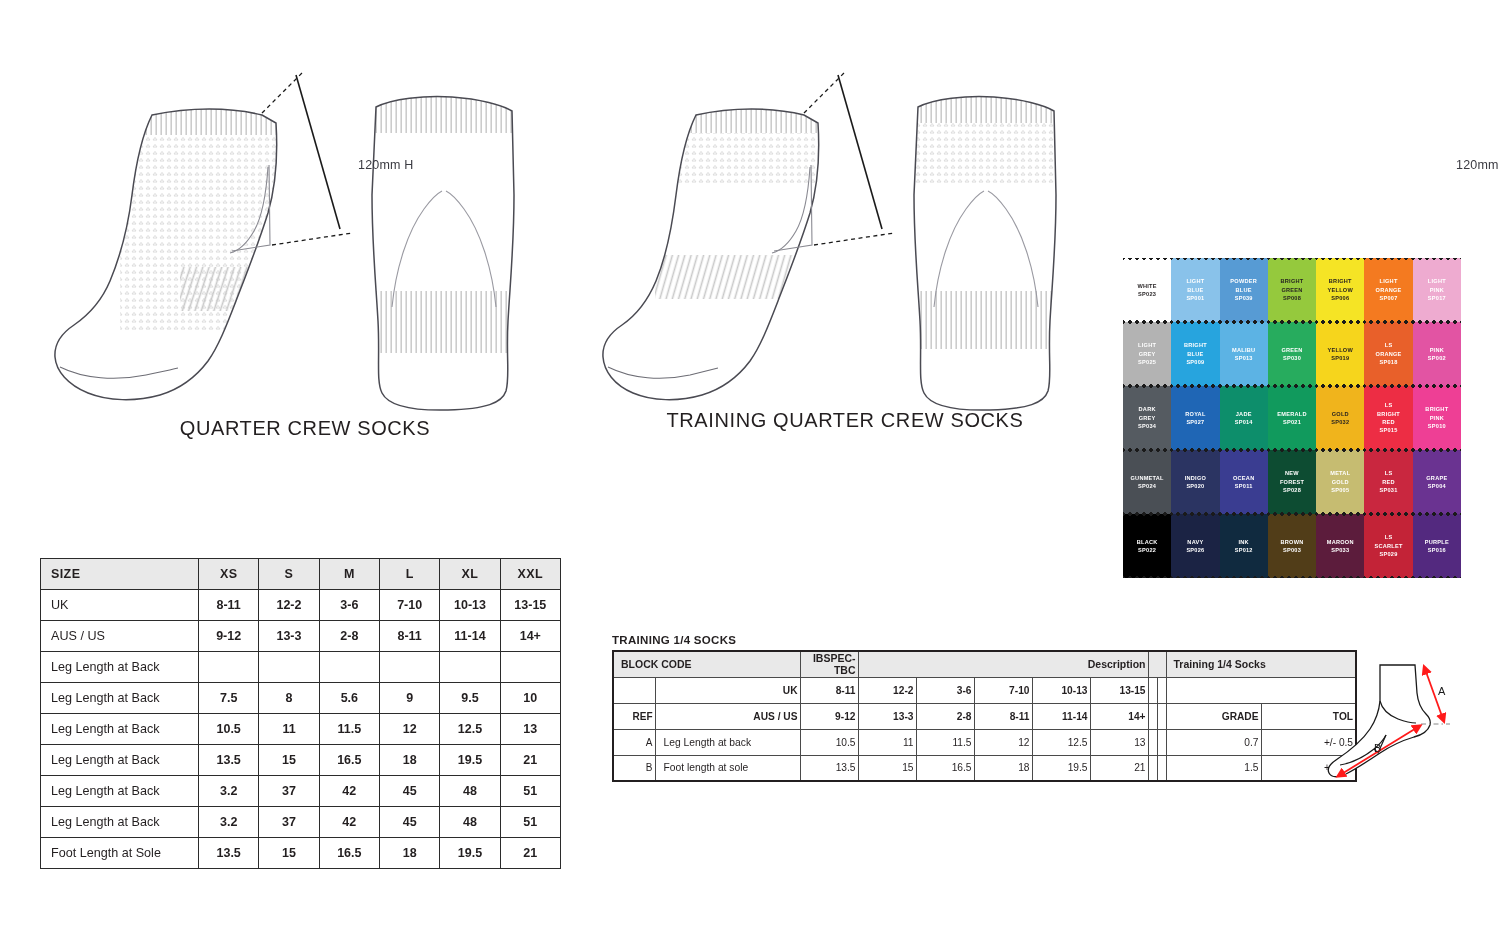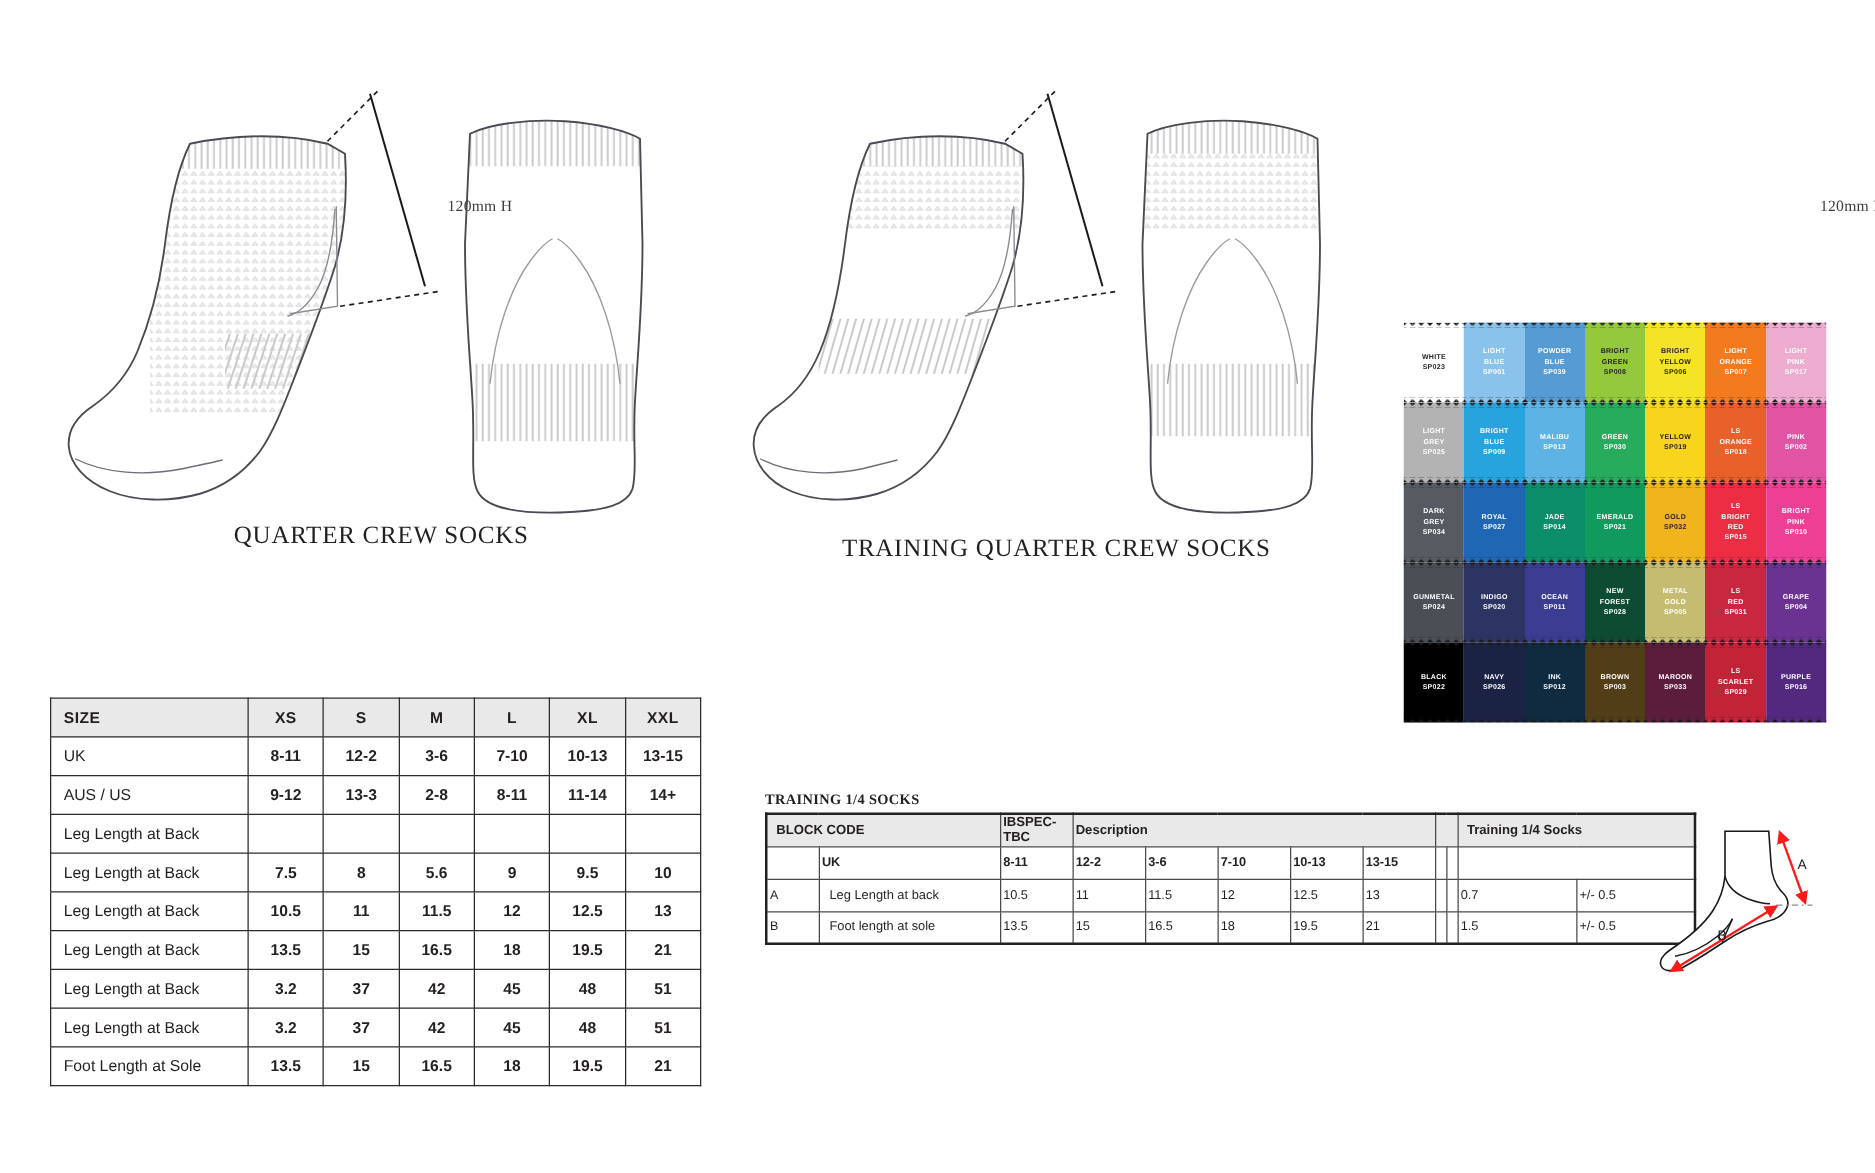--- a/index.html
+++ b/index.html
@@ -24,21 +24,21 @@
   .fig-caption {
     position: absolute;
     width: 100%;
     text-align: center;
     font-size: 20px;
     letter-spacing: 0.6px;
     color: #231f20;
     font-weight: 400;
   }
   #cap-quarter { top: 372px; }
-  #cap-training { top: 383px; }
+  #cap-training { top: 364px; }
 
   .dim-label {
     position: absolute;
     font-size: 12.5px;
     color: #3b3b42;
     letter-spacing: 0.2px;
     white-space: nowrap;
   }
   #dim-quarter { left: 318px; top: 113px; }
   #dim-training { left: 856px; top: 113px; }
@@ -109,38 +109,38 @@
   #spec-block { position: absolute; left: 612px; top: 634px; width: 703px; }
   #spec-title {
     font-size: 11.5px; font-weight: bold; color: #231f20;
     letter-spacing: 0.3px; margin-bottom: 4px;
   }
   #spec-table { width: 100%; table-layout: fixed; border: 2px solid #231f20; }
   #spec-table td, #spec-table th {
     border: 1.1px solid #4a4a4a;
     font-size: 10.2px;
     height: 26px;
-    text-align: left;
+    text-align: right;
     color: #231f20;
     padding: 0 2px;
   }
   #spec-table .hdr { background: #e9e9e9; font-weight: bold; font-size: 10.5px; }
   #spec-table .hdr.left { text-align: left; padding-left: 7px; }
   #spec-table .bold { font-weight: bold; }
   #spec-table .rowlabel { text-align: left; padding-left: 8px; font-size: 10.3px; }
   #spec-table .ref { font-size: 10px; }
   #spec-table .narrow { width: 9px; padding: 0; }
   #spec-table .comments-cell { background: #e9e9e9; }
   #spec-table .comments-label { text-align: left; padding-left: 7px; font-weight: bold; background:#fff; }
 
   
   #meas-diagram { position: absolute; left: 1318px; top: 645px; width: 165px; height: 165px; }
 
   
-  .noselect { user-select: none; font-family: Liberation Serif, serif; }
+  .noselect { user-select: none; }
 </style>
 </head>
 <body>
 
 <div id="page">
 
   <div class="sock-figure" id="fig-quarter">
     <svg width="530" height="400" viewBox="0 0 530 400">
       <defs>
         <pattern id="ribA" width="5" height="6" patternUnits="userSpaceOnUse">
@@ -502,20 +502,34 @@
           <td class="bold">12-2</td>
           <td class="bold">3-6</td>
           <td class="bold">7-10</td>
           <td class="bold">10-13</td>
           <td class="bold">13-15</td>
           <td class="narrow"></td>
           <td class="narrow"></td>
           <td colspan="2"></td>
         </tr>
         <tr>
+          <td class="bold ref">REF</td>
+          <td class="bold">AUS / US</td>
+          <td class="bold">9-12</td>
+          <td class="bold">13-3</td>
+          <td class="bold">2-8</td>
+          <td class="bold">8-11</td>
+          <td class="bold">11-14</td>
+          <td class="bold">14+</td>
+          <td class="narrow"></td>
+          <td class="narrow"></td>
+          <td class="bold">GRADE</td>
+          <td class="bold">TOL</td>
+        </tr>
+        <tr>
           <td class="ref">A</td>
           <td class="rowlabel">Leg Length at back</td>
           <td>10.5</td>
           <td>11</td>
           <td>11.5</td>
           <td>12</td>
           <td>12.5</td>
           <td>13</td>
           <td class="narrow"></td>
           <td class="narrow"></td>

